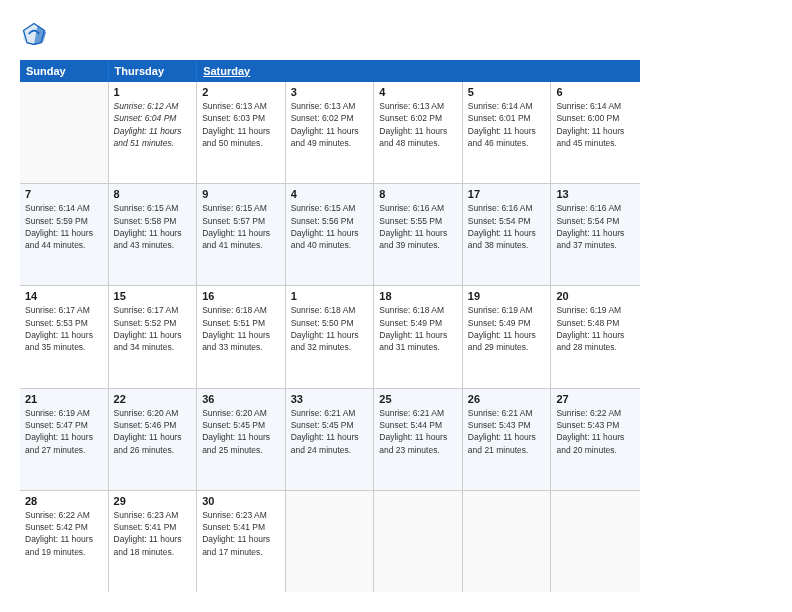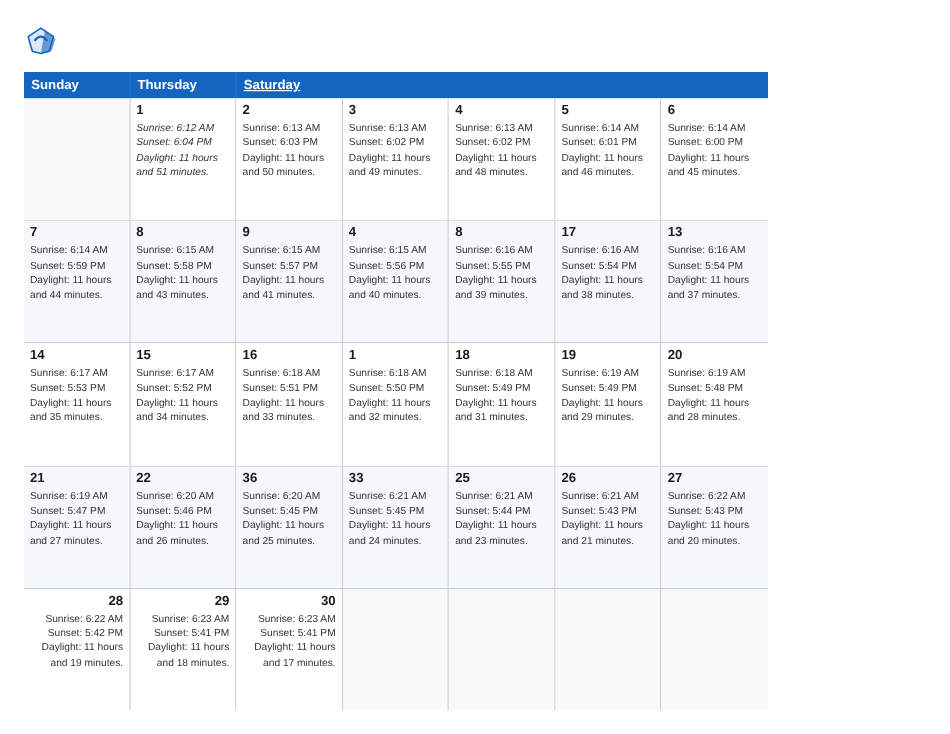--- a/index.html
+++ b/index.html
@@ -76,21 +76,21 @@
       display: flex;
       flex-direction: column;
       flex: 1;
     }
     .cal-row {
       display: grid;
       grid-template-columns: repeat(7, 1fr);
       flex: 1;
       border-bottom: 1px solid #ccc;
     }
-    .cal-row:last-child { border-bottom: none; text-align: right; }
+    .cal-row:last-child { border-bottom: none; }
     .cal-cell {
       border-right: 1px solid #ccc;
       padding: 4px 5px;
       font-size: 9px;
       color: #333;
       min-height: 80px;
       vertical-align: top;
       background: #fff;
     }
     .cal-cell:last-child { border-right: none; }

